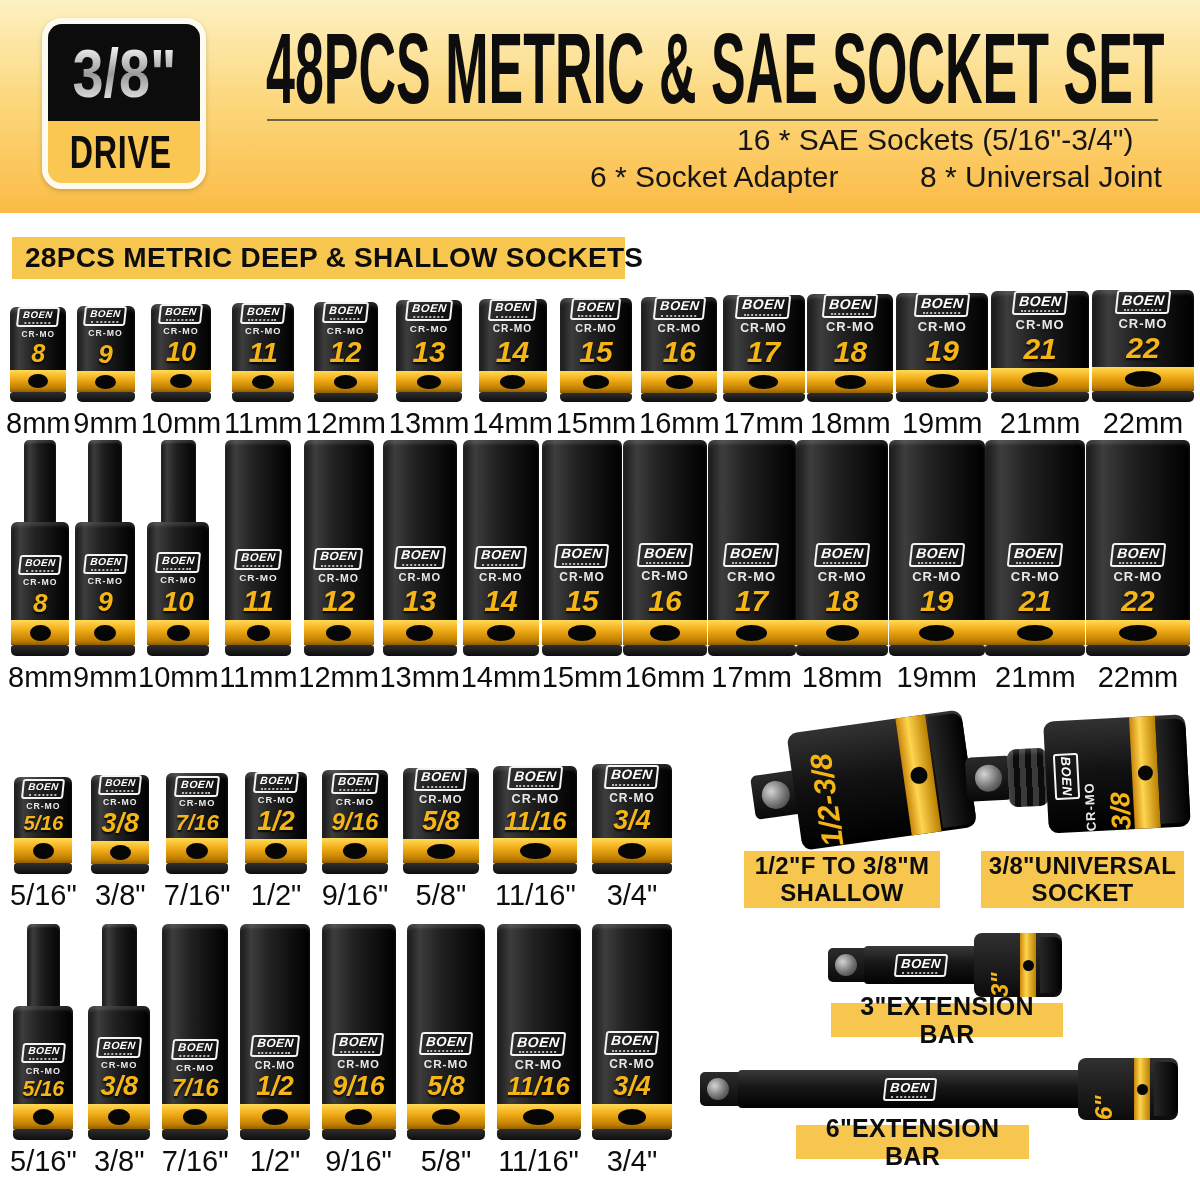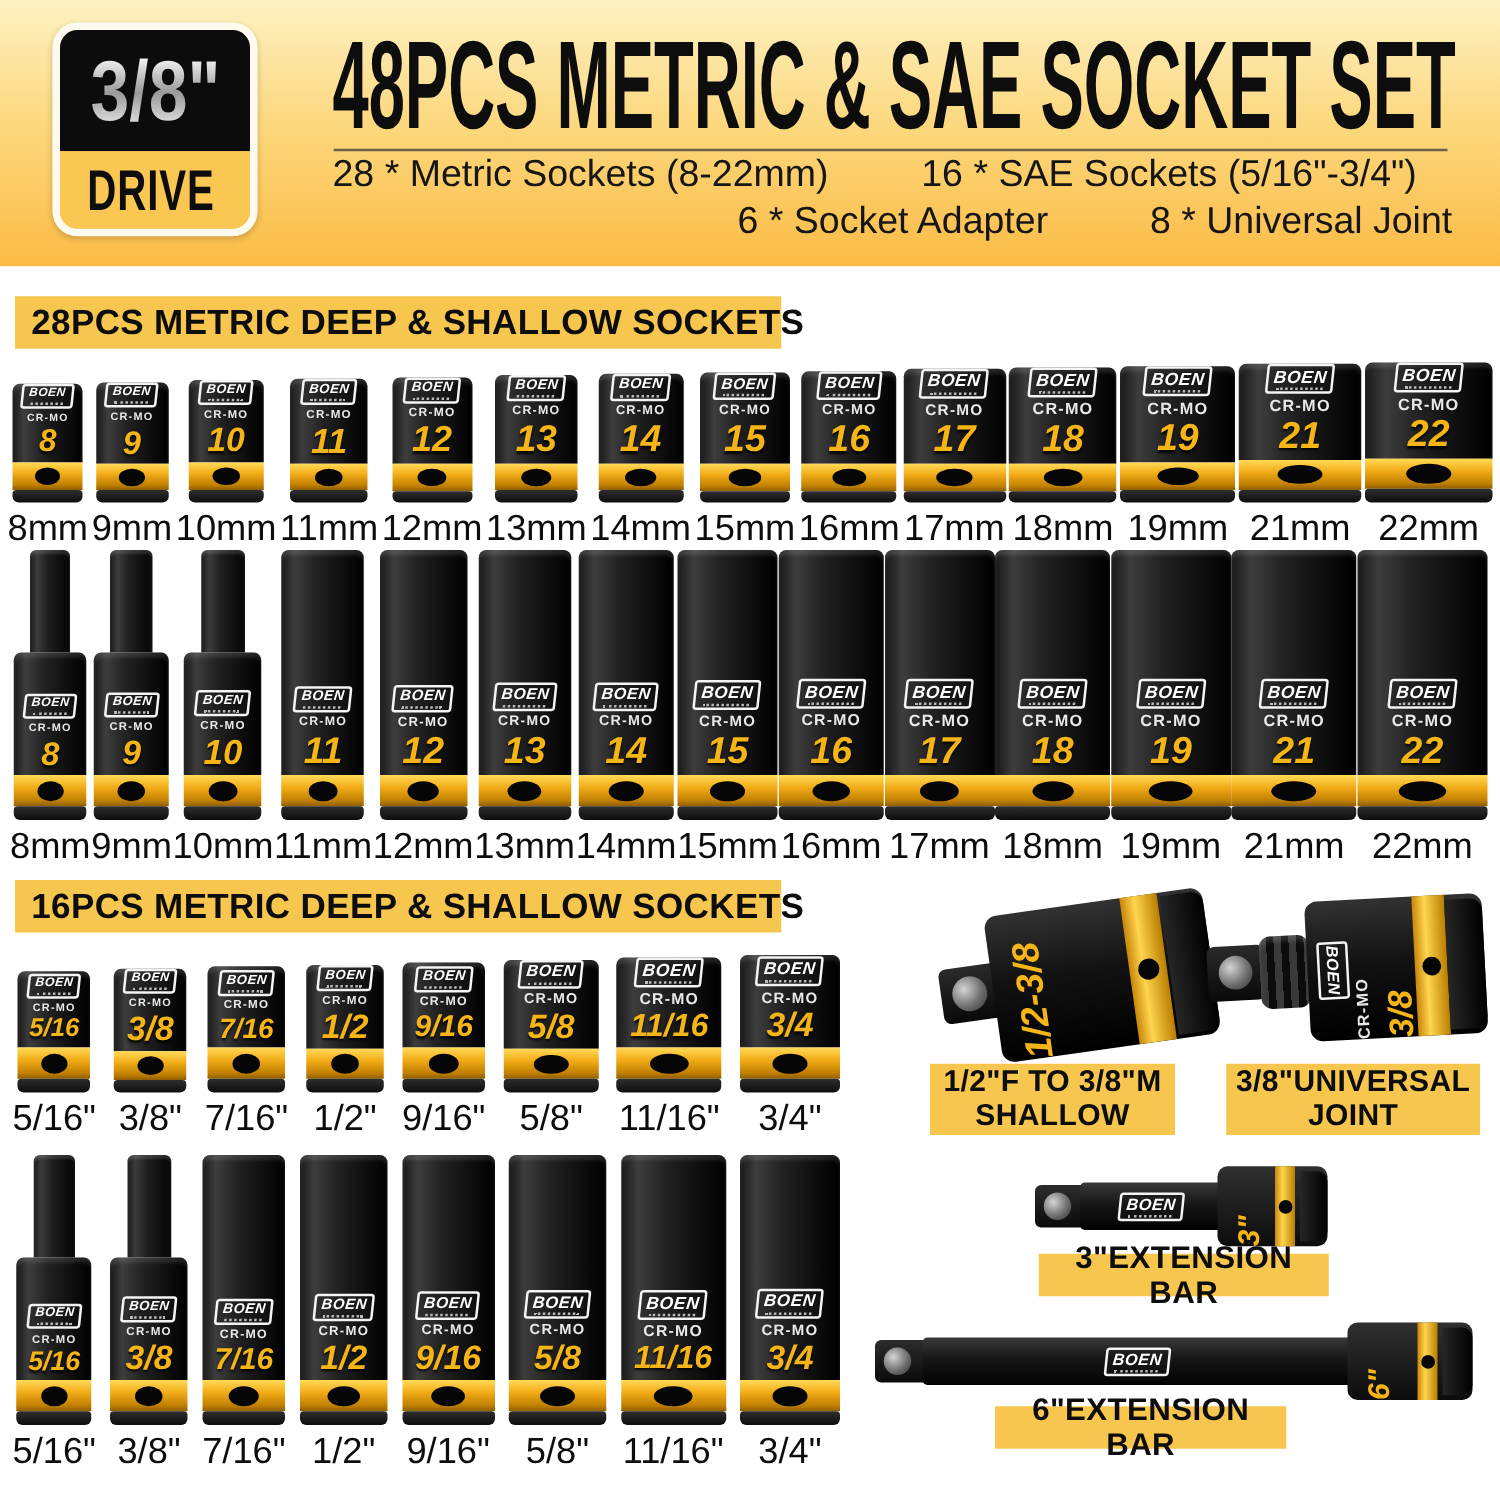--- a/index.html
+++ b/index.html
@@ -134,28 +134,26 @@
     <div class="badge">
       <div class="badge-top">
         <span class="drv-size">3/8"</span>
       </div>
       <div class="badge-bottom">
         <span class="drv-word">DRIVE</span>
       </div>
     </div>
     <div class="title">48PCS METRIC &amp; SAE SOCKET SET</div>
     <div class="title-underline"></div>
-    <div class="spec r1" style="left:266px;">28 * Metric Sockets (8-22mm)</div>
     <div class="spec r1" style="left:737px;">16 *  SAE Sockets (5/16"-3/4")</div>
     <div class="spec r2" style="left:590px;">6 * Socket Adapter</div>
     <div class="spec r2" style="left:920px;">8 * Universal Joint</div>
   </div>
 
   <div class="banner" style="top:237px;">28PCS METRIC DEEP &amp; SHALLOW SOCKETS</div>
-  <div class="banner" style="top:704px;">16PCS METRIC DEEP &amp; SHALLOW SOCKETS</div>
 
   <div class="sock-row" id="row-ms" style="left:6px;top:290px;width:1188px;">
       <div class="sock-col">
         <div class="sock-wrap" style="height: 112px;">
           <div class="socket shallow" style="width: 56px; height: 95px;">
             <div class="body">
               <div class="boen" style="font-size: 9.52px;">
                 <span class="bt">BOEN</span>
                 <span class="bd"></span>
               </div>
@@ -1031,21 +1029,21 @@
       <div class="crmo-v crmo vtext">CR-MO</div>
       <div class="marking vtext">3/8</div>
       <div class="vband">
           <div class="vhole"></div>
         </div>
       <div class="cap"></div>
     </div>
   </div>
   <div class="caption cap-joint">
     <div>3/8"UNIVERSAL</div>
-    <div>JOINT</div>
+    <div>SOCKET</div>
   </div>
 
   <div class="ext ext3">
     <div class="stub">
         <div class="stub-hole"></div>
       </div>
     <div class="shaft">
       <div class="boen" style="font-size:13px;">
           <span class="bt">BOEN</span>
           <span class="bd"></span>

